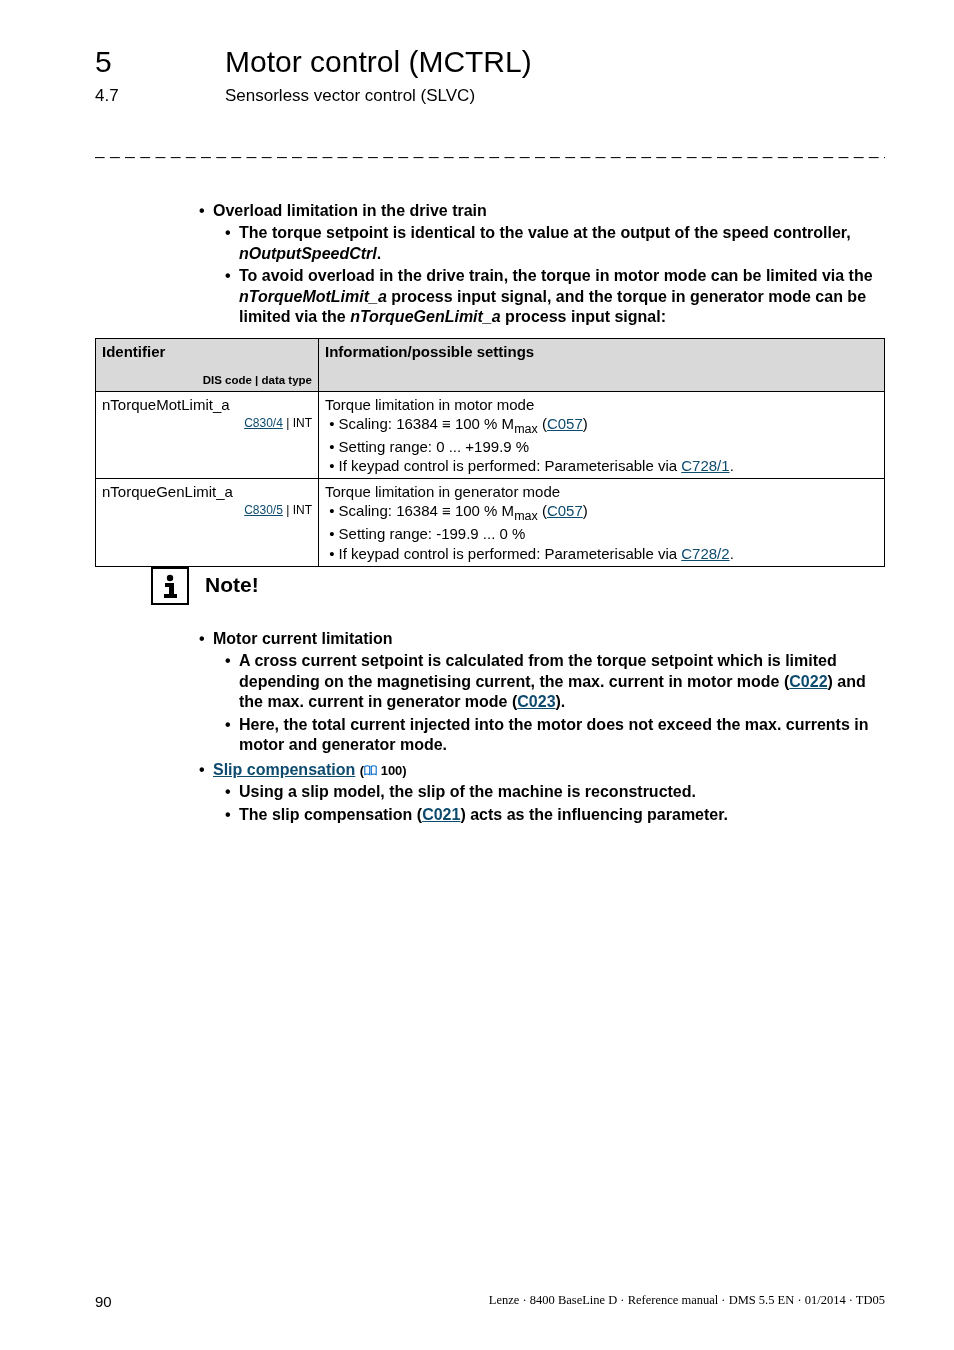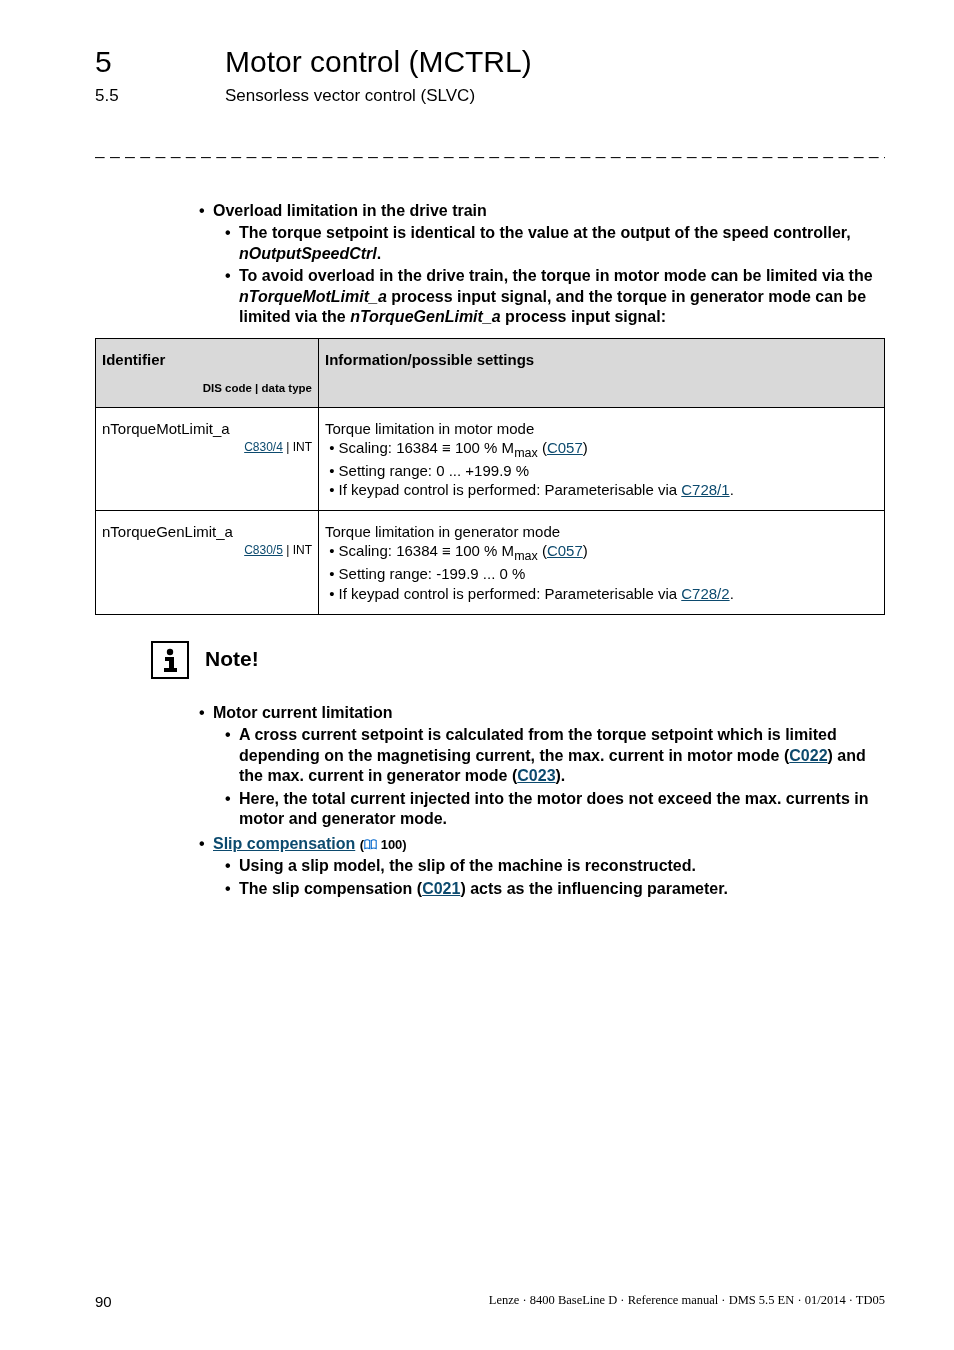--- a/index.html
+++ b/index.html
@@ -72,21 +72,21 @@
   .bullet-list .bullet-list { margin-top: 2px; margin-left: 12px;}
   .italic { font-style: italic; }
   table.info {
     border-collapse: collapse;
     width: 790px;
     margin-top: 10px;
     font-size: 15px;
   }
   table.info th, table.info td {
     border: 1px solid #000;
-    padding: 11px 6px;
+    padding: 3px 6px;
     vertical-align: top;
     text-align: left;
   }
   table.info th {
     background: #d9d9d9;
     font-weight: bold;
   }
   .dis {
     font-size: 11.5px;
     text-align: right;
@@ -94,21 +94,20 @@
     margin-top: 12px;
   }
   .codeline {
     font-size: 12px;
     text-align: right;
     display: block;
     margin-top: 2px;
   }
   .link { color: #0c4a6e; text-decoration: underline; }
   .note-block {
-    margin-top: 26px;
     display: flex;
     flex-direction: column;
     align-items: flex-start;
   }
   .note-head {
     display: flex;
     align-items: center;
     gap: 16px;
     margin-left: 56px;
   }
@@ -154,21 +153,21 @@
   .page-num { font-size: 15px; }
   .footer-right { float: right; font-family: Liberation Serif, serif; }
 </style>
 </head>
 <body>
 
 <div class="page">
 
   <div class="hdr-num">5</div>
   <div class="hdr-title">Motor control (MCTRL)</div>
-  <div class="sub-num">5.5</div>
+  <div class="sub-num">4.7</div>
   <div class="sub-title">Sensorless vector control (SLVC)</div>
 
   <div class="dashline">_ _ _ _ _ _ _ _ _ _ _ _ _ _ _ _ _ _ _ _ _ _ _ _ _ _ _ _ _ _ _ _ _ _ _ _ _ _ _ _ _ _ _ _ _ _ _ _ _ _ _ _ _ _ _ _ _ _ _ _ _ _ _ _</div>
 
   <div class="content">
 
 
     <ul class="bullet-list" style="margin-left:104px;">
       <li>
         <span>Overload limitation in the drive train</span>

